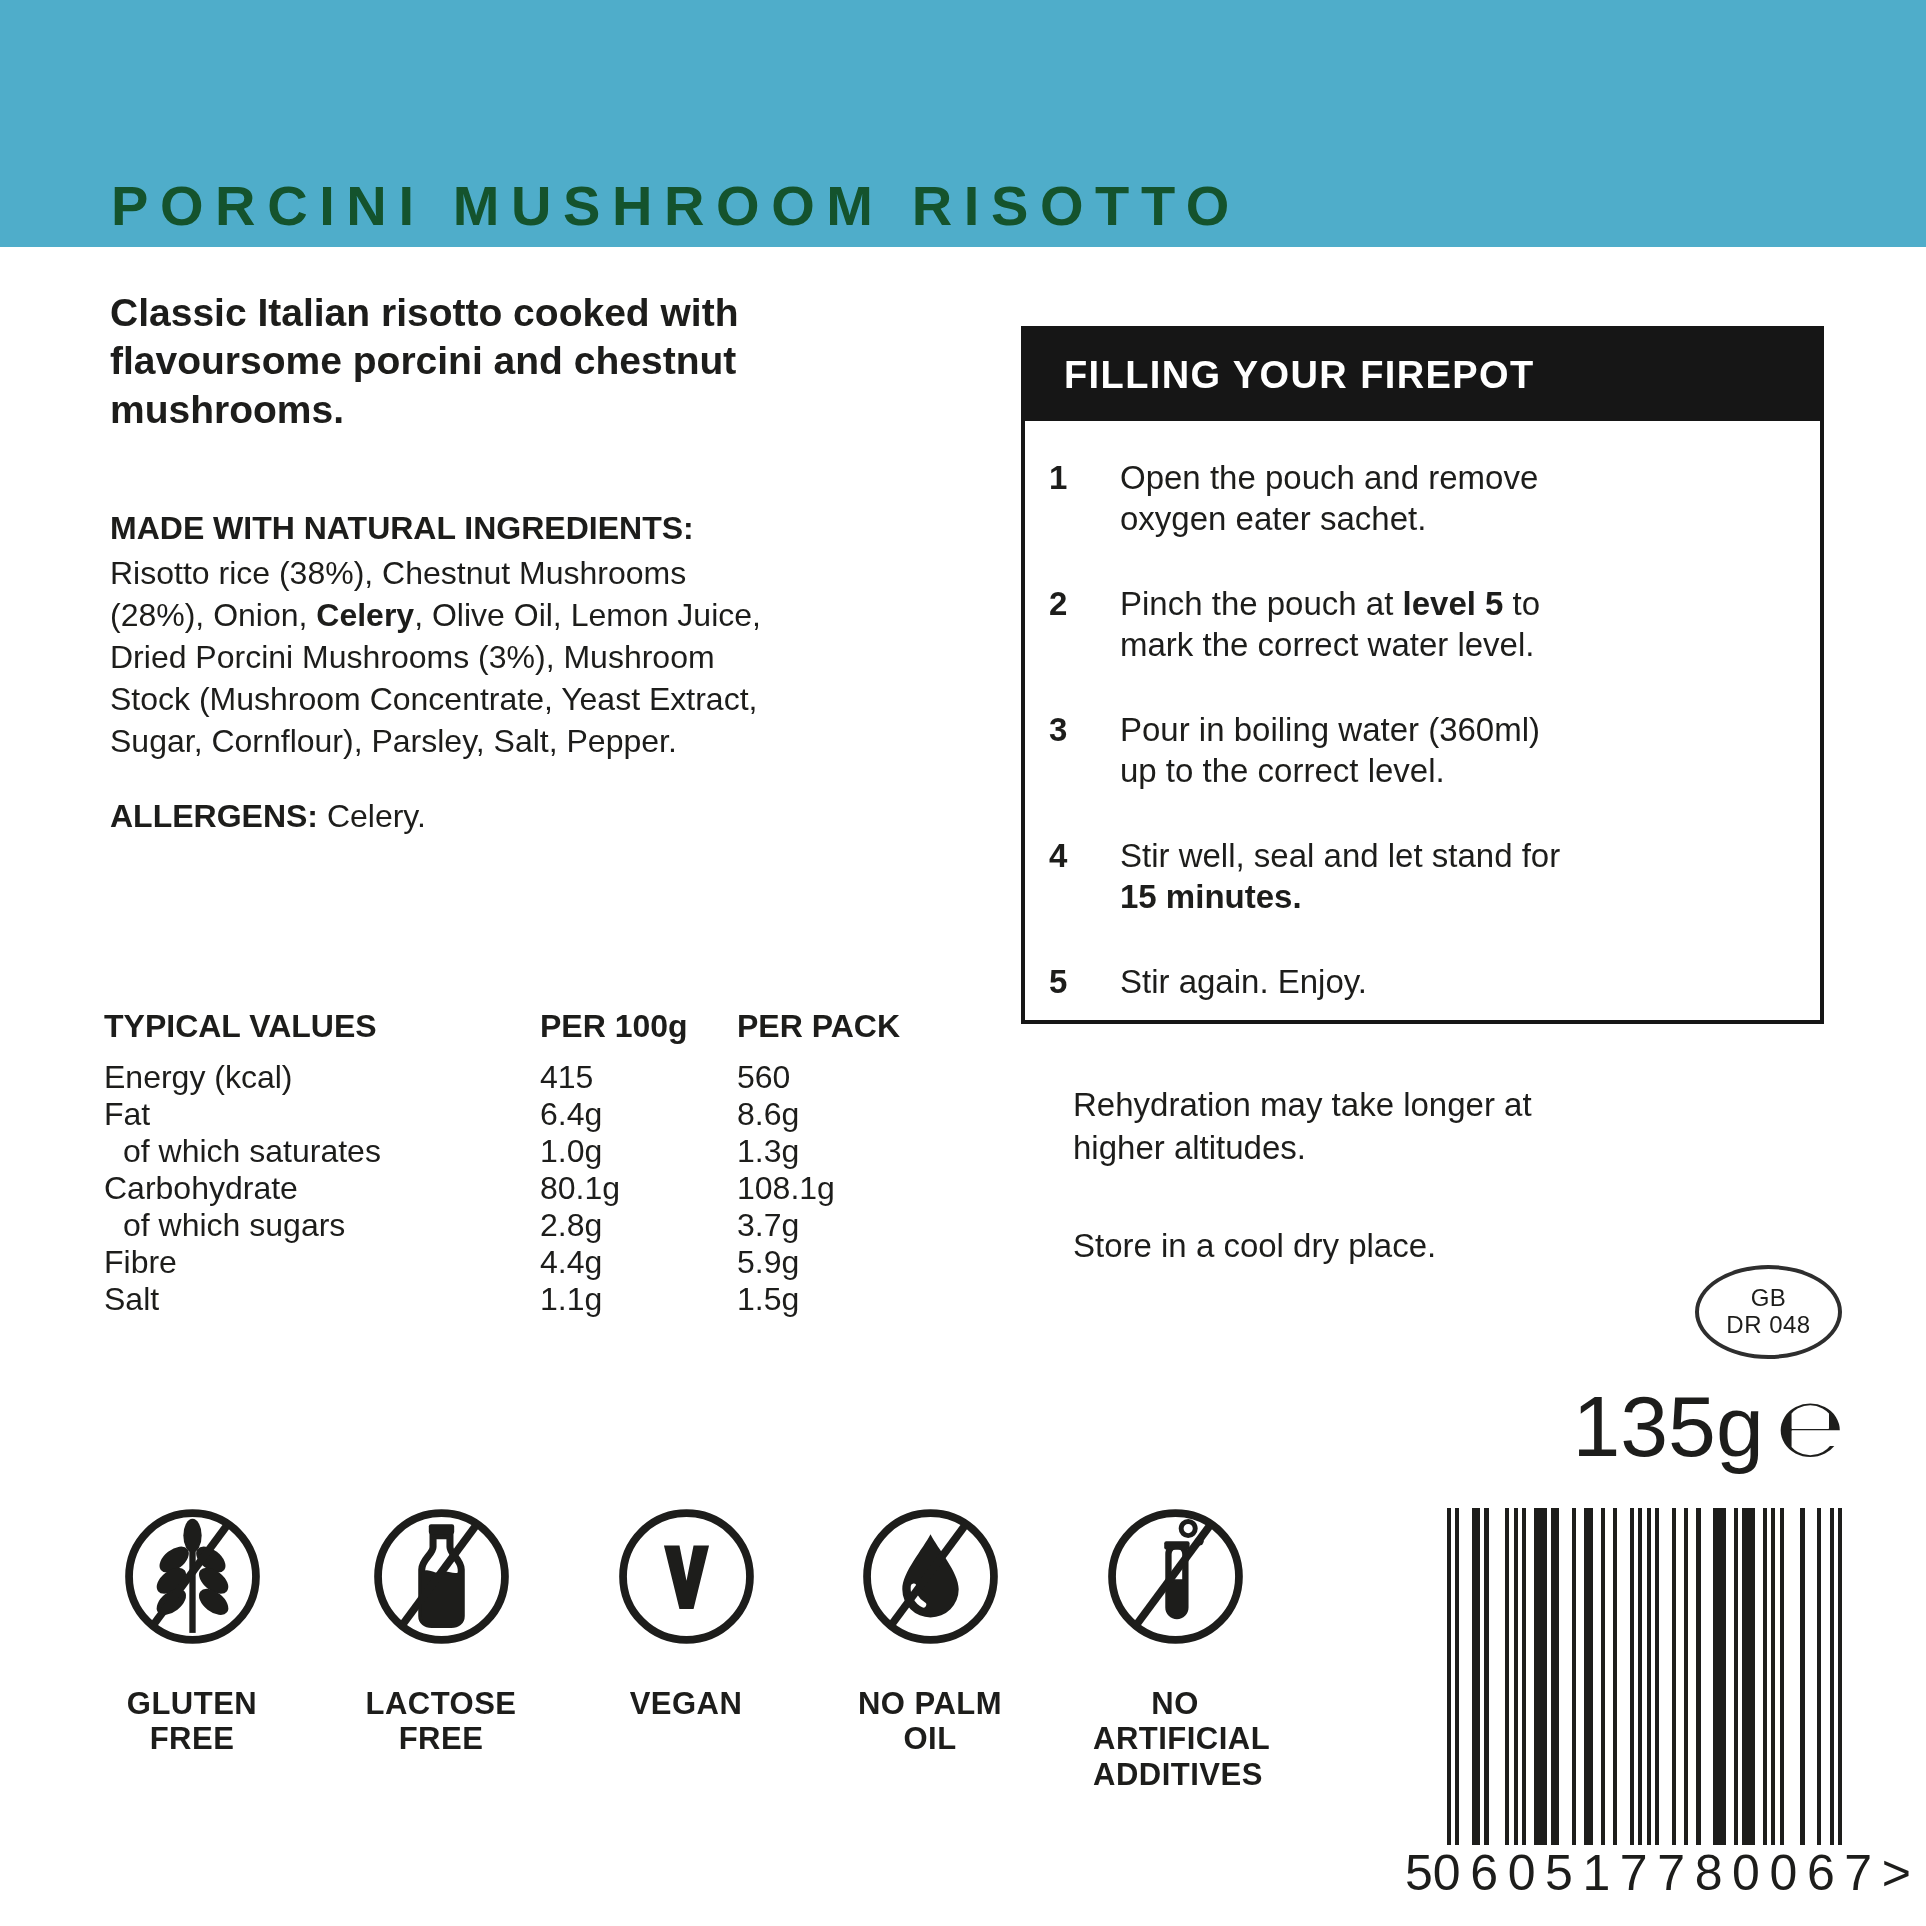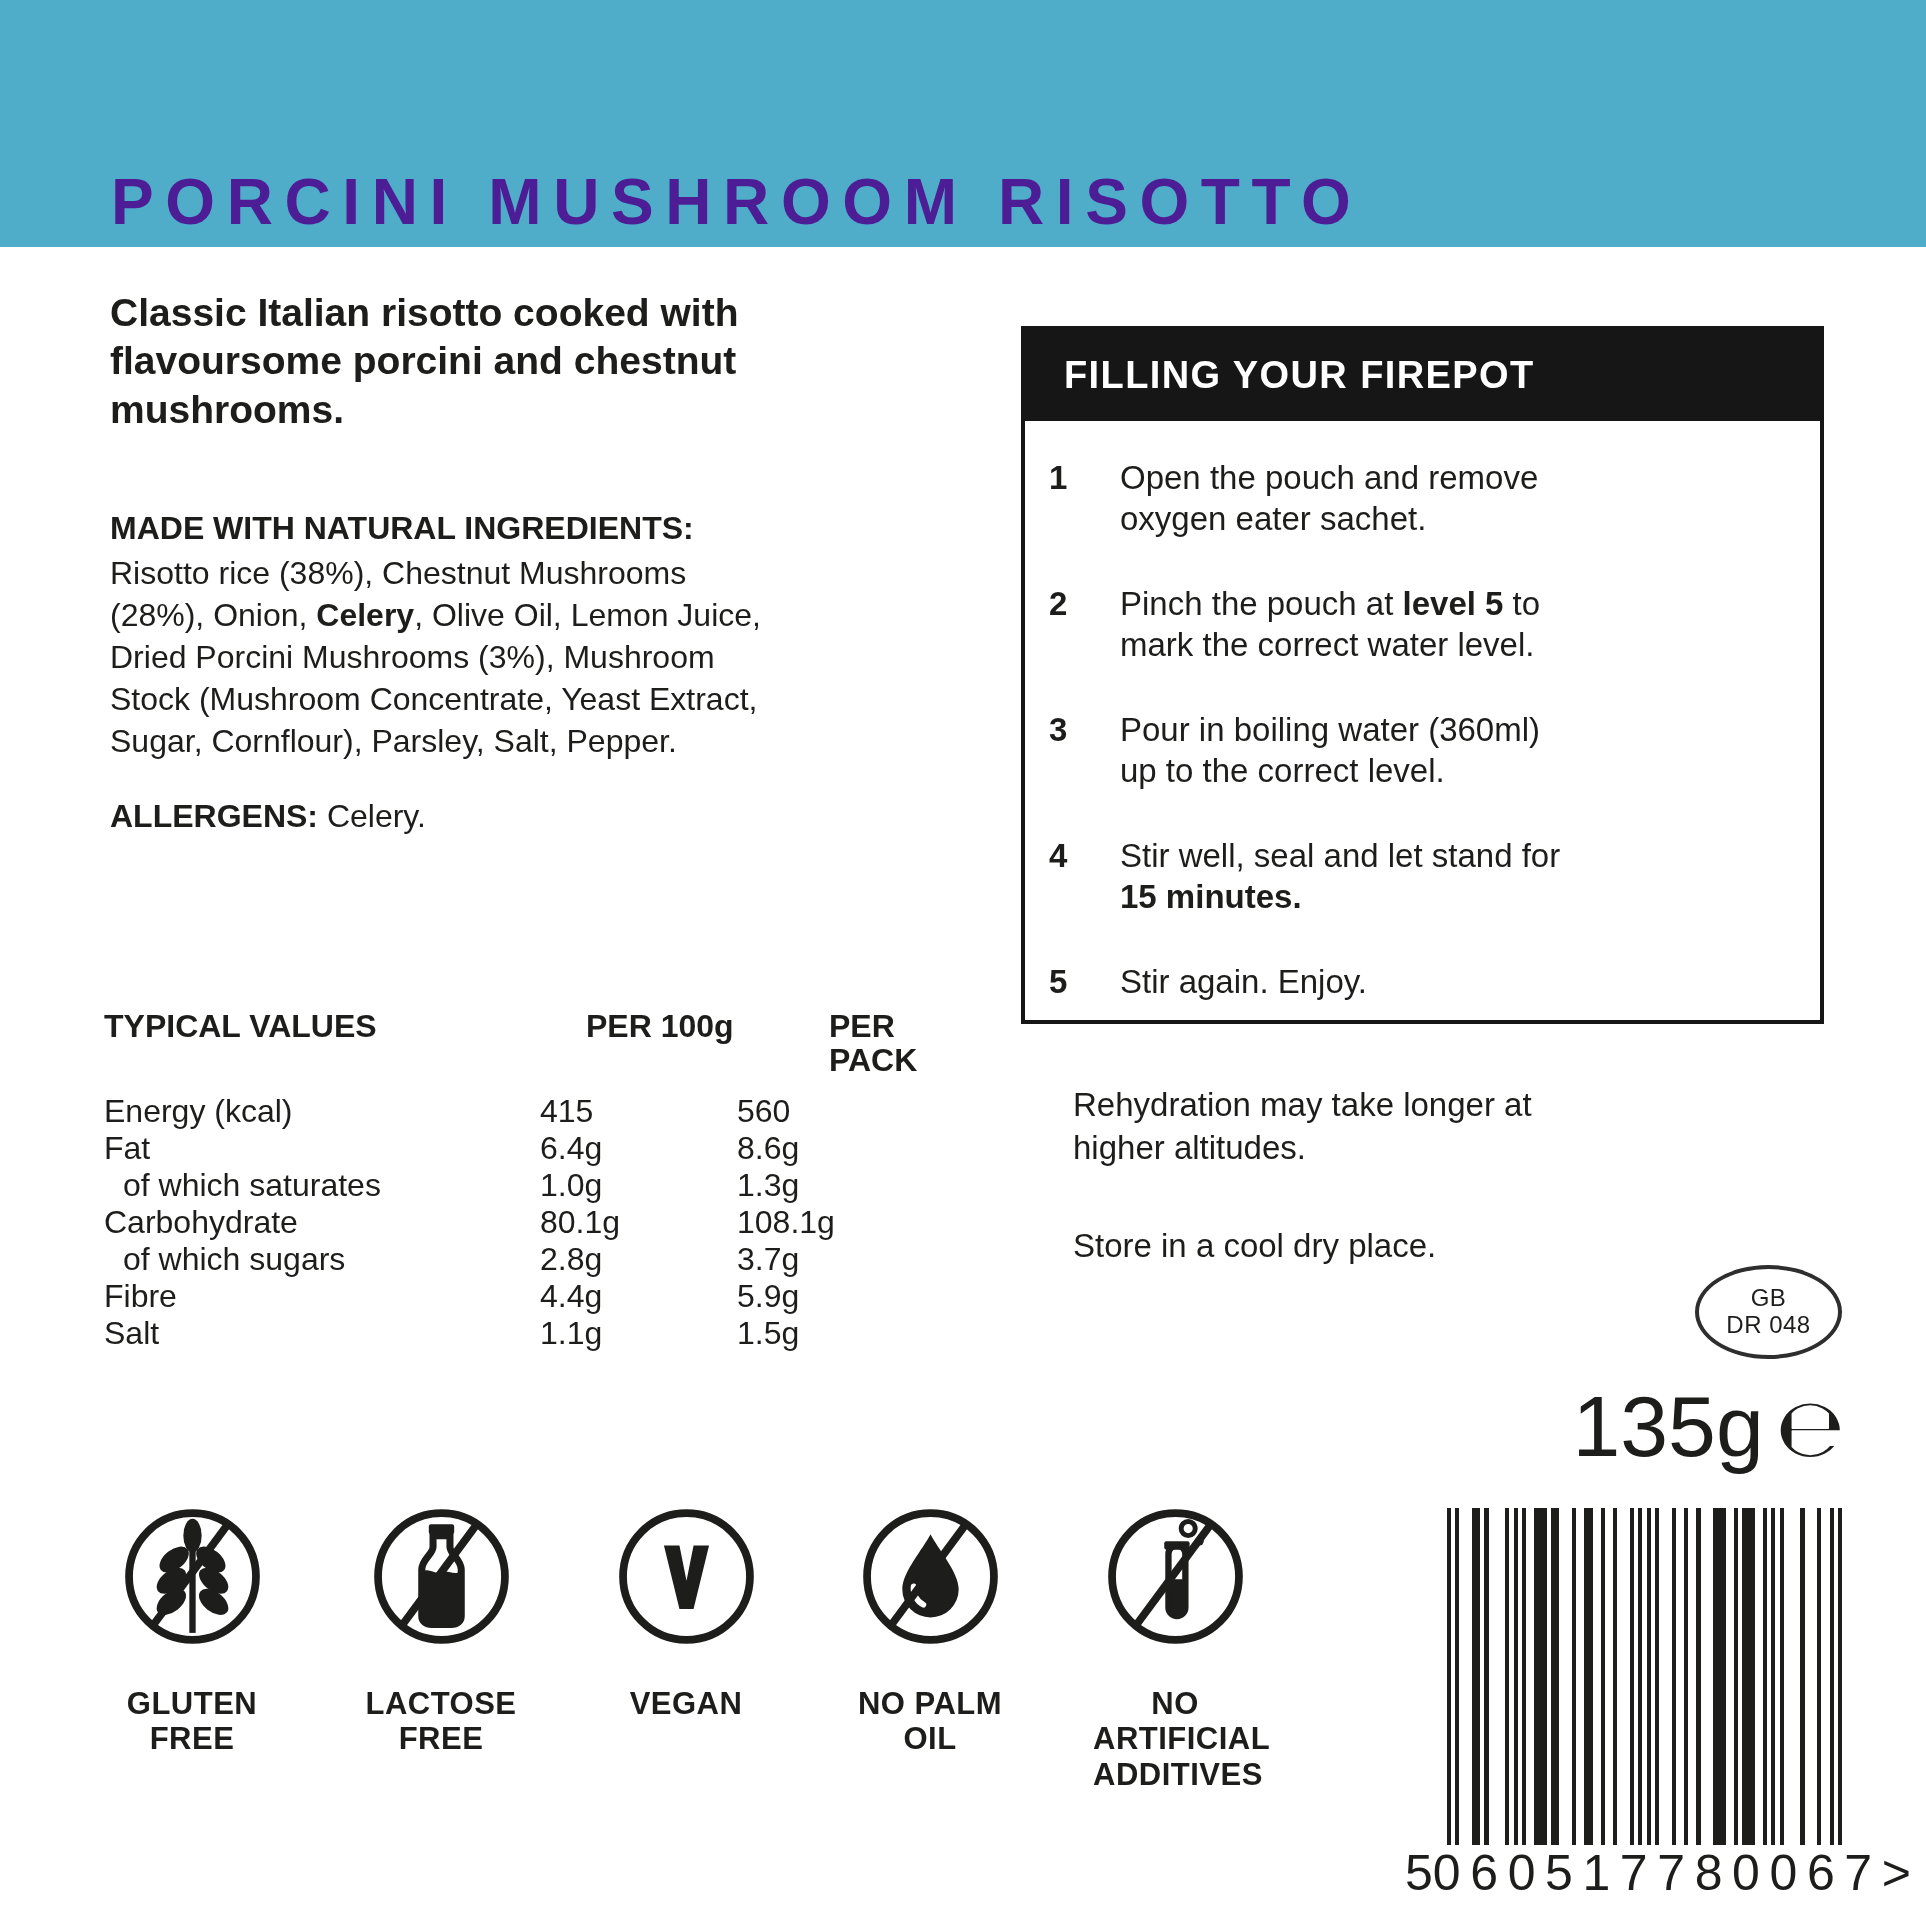--- a/index.html
+++ b/index.html
@@ -6,21 +6,21 @@
   .label{
     position:relative; width:1926px; height:1926px; background:#ffffff;
     font-family:"Liberation Sans", sans-serif; color:#1d1d1b; overflow:hidden;
   }
   
   .band{
     position:absolute; left:0; top:0; width:1926px; height:247px;
     display:flex; align-items:flex-end;
   }
   .band h1{
-    margin:0 0 13.5px 111px; color:#4c1d95; font-size:64px; font-weight:700;
+    margin:0 0 13.5px 111px; color:#14532d; font-size:56px; font-weight:700;
     letter-spacing:11.6px; line-height:1; white-space:nowrap;
   }
   
   .desc{
     position:absolute; left:110px; top:289px; width:819px; margin:0;
     font-size:39px; font-weight:700; line-height:1.24; white-space:pre-line;
   }
   .ing-head{
     position:absolute; left:110px; top:509px; margin:0;
     font-size:32px; font-weight:700; line-height:1.2;
@@ -31,21 +31,21 @@
   }
   .ing b{font-weight:700;}
   .allerg{
     position:absolute; left:110px; top:797px; margin:0;
     font-size:32px; font-weight:400; line-height:1.2;
   }
   .allerg b{font-weight:700;}
   
   .nutrition{position:absolute; left:104px; top:1009px; width:857px;}
   .nut-row{display:grid; grid-template-columns:436px 197px auto; align-items:baseline;}
-  .nut-head{font-weight:700; font-size:32px; line-height:34px; margin-bottom:16.4px;gap:46px;}
+  .nut-head{font-weight:700; font-size:32px; line-height:34px; margin-bottom:16.4px;}
   .nut-body .nut-row{font-size:32px; font-weight:400; line-height:37px;}
   .nut-indent{padding-left:19px;}
   
   .firepot{
     position:absolute; left:1021px; top:326px; width:795px; height:690px;
     border:4.8px solid #161616; background:#ffffff;
   }
   .firepot-head{
     height:91px; background:#161616; color:#ffffff; display:flex; align-items:center;
   }

